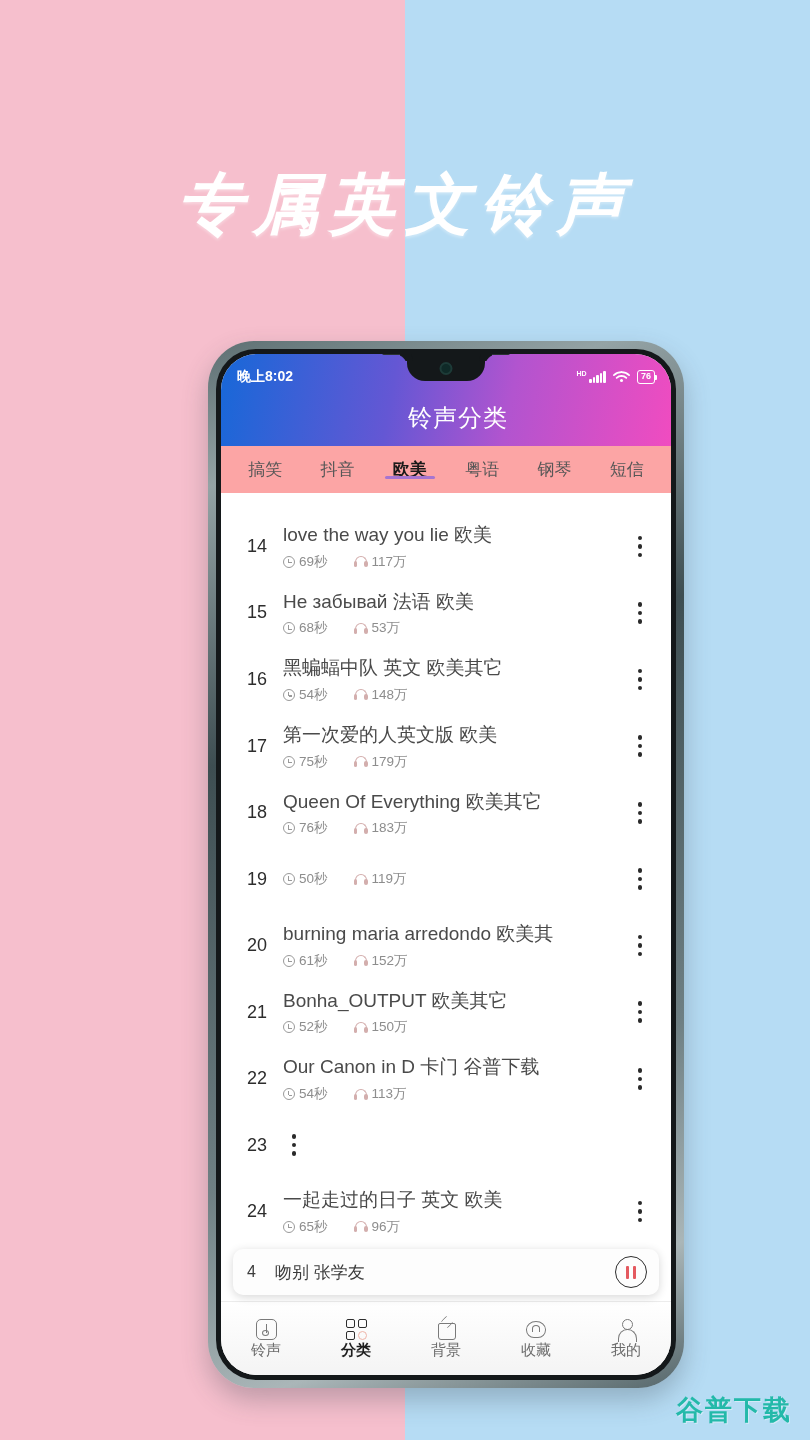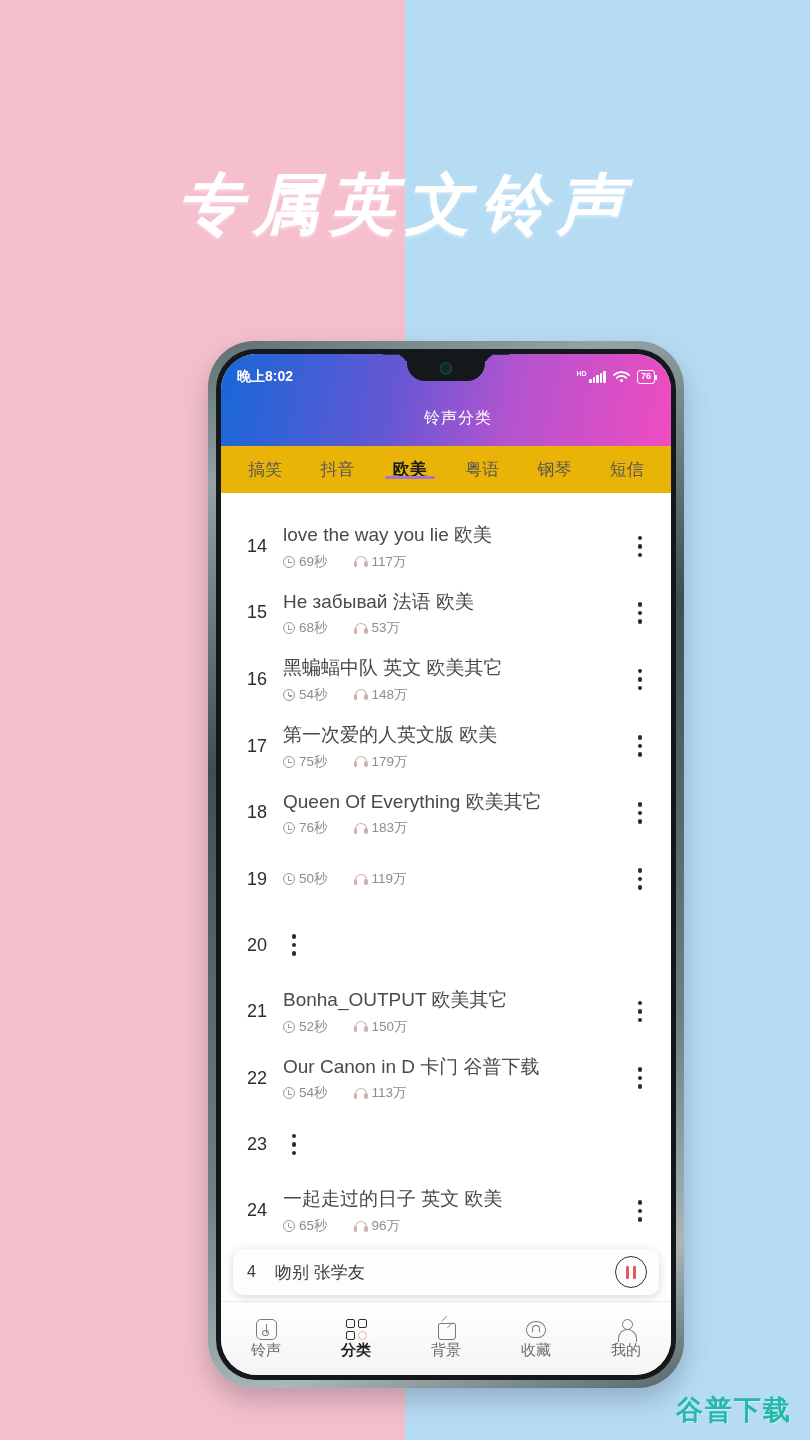--- a/index.html
+++ b/index.html
@@ -108,28 +108,28 @@
     padding:1px 3px; font-size:9px; font-weight:700; line-height:1.1;
     position:relative;
   }
   .batt:after {
     content:""; position:absolute; right:-3px; top:4px;
     width:2px; height:5px; background:#fff; border-radius:0 1px 1px 0;
   }
   #header-title {
     height:56px;
     display:flex; align-items:center; justify-content:center;
-    color:#fff; font-size:16px; font-weight:500; letter-spacing:1px;padding-left:24px;
+    color:#fff; font-size:24px; font-weight:500; letter-spacing:1px;padding-left:24px;
   }
 
   
   #tabs {
     flex:0 0 auto;
     height:47px;
-    background:#eab308;
+    background:#fca5a5;
     display:flex; 
     padding:12px 8px;
     position:relative; z-index:19;
   }
   .tab {
     flex:1;
     text-align:center;
     font-size:17px;
     color:#575757;
     position:relative;
@@ -499,20 +499,37 @@
                 </div>
               </div>
               <div class="row-more">
                 <i></i>
                 <i></i>
                 <i></i>
               </div>
             </div>
             <div class="row">
               <div class="row-num">20</div>
+              <div class="row-body">
+                <div class="row-title">burning maria arredondo 欧美其</div>
+                <div class="row-meta">
+                  <div class="meta">
+                    <span class="ico-clock"></span>
+                    <span>61秒</span>
+                  </div>
+                  <div class="meta">
+                    <span class="ico-head">
+                      <span class="band"></span>
+                      <span class="cl"></span>
+                      <span class="cr"></span>
+                    </span>
+                    <span>152万</span>
+                  </div>
+                </div>
+              </div>
               <div class="row-more">
                 <i></i>
                 <i></i>
                 <i></i>
               </div>
             </div>
             <div class="row">
               <div class="row-num">21</div>
               <div class="row-body">
                 <div class="row-title">Bonha_OUTPUT 欧美其它</div>

